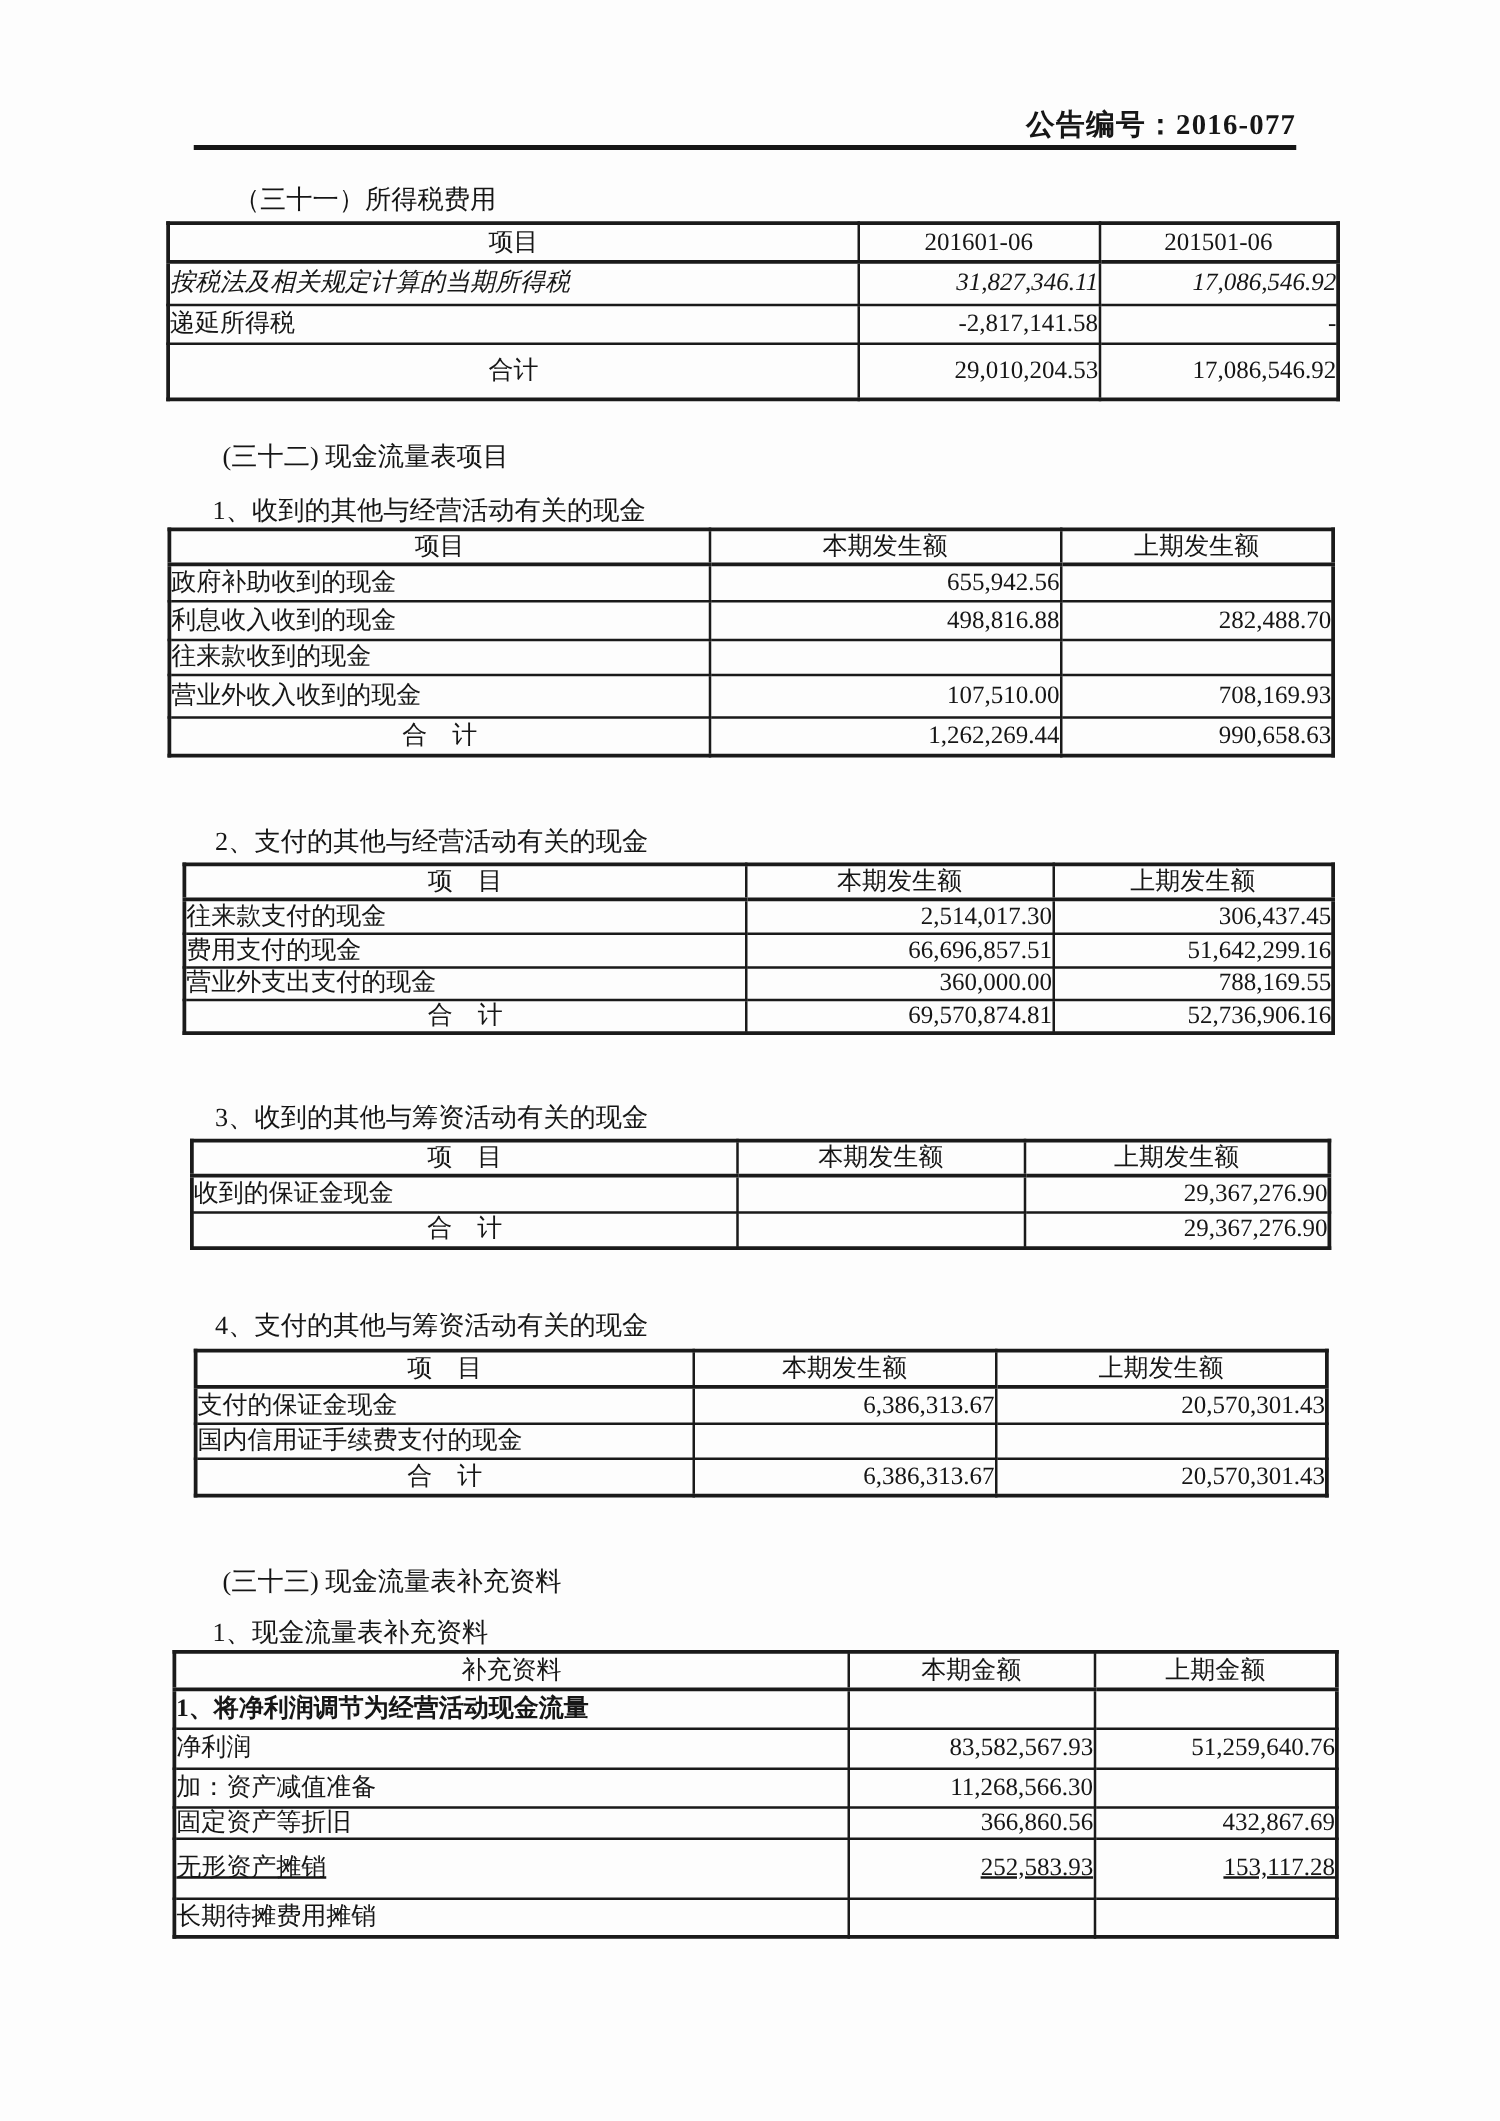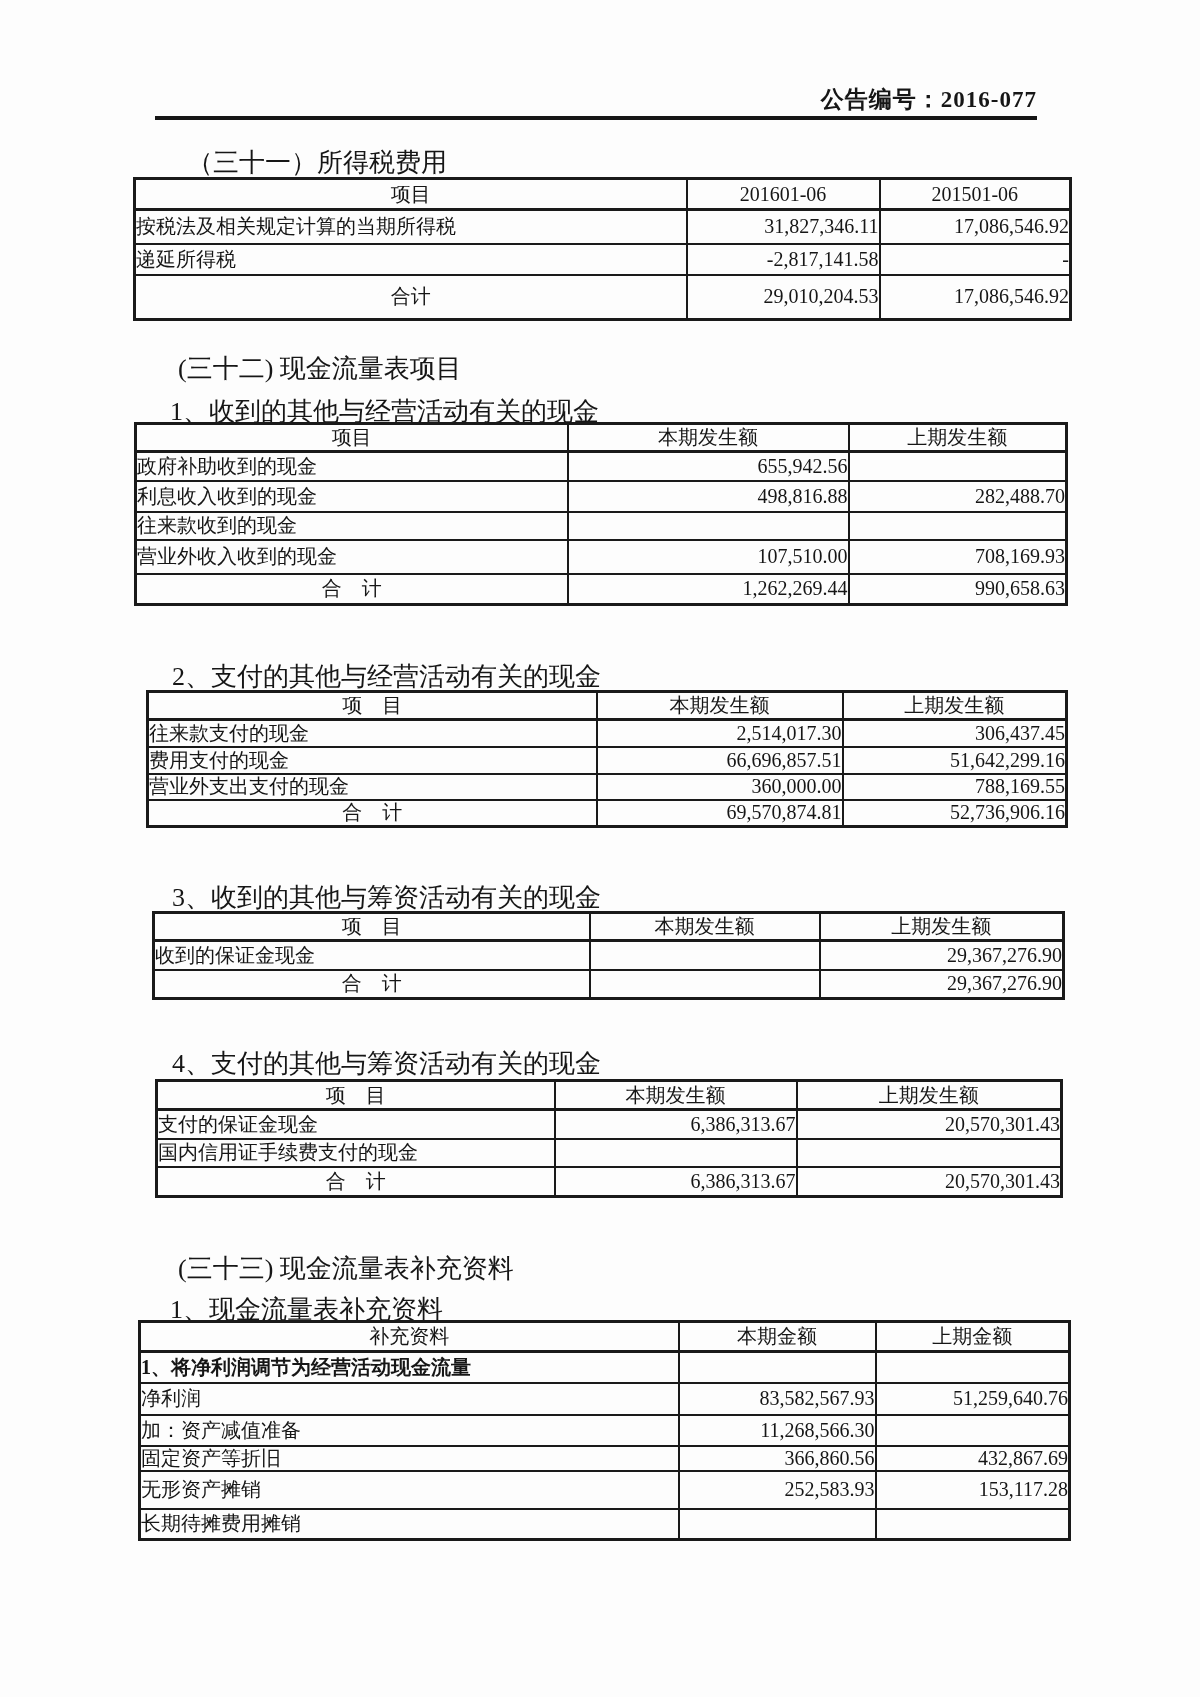--- a/index.html
+++ b/index.html
@@ -11,21 +11,21 @@
   }
   .doc-number{
     position:absolute;top:84px;right:163px;
     font-size:23px;font-weight:bold;letter-spacing:1px;
   }
   .header-rule{
     position:absolute;left:155px;top:116px;width:882px;height:4px;
     background:#161616;
   }
   .t-title{
-    position:absolute;font-size:26px;white-space:nowrap;
+    position:absolute;font-size:21px;white-space:nowrap;
   }
   .tbl{position:absolute;}
   .tbl table{
     border-collapse:collapse;table-layout:fixed;width:100%;
     font-size:20px;
   }
   .tbl table{border:3px solid #1a1a1a;}
   .tbl td{
     border:2px solid #1a1a1a;overflow:hidden;white-space:nowrap;
     padding:0;vertical-align:middle;line-height:1.15;
@@ -48,21 +48,21 @@
         <col style="width:552px">
         <col style="width:193px">
         <col>
       </colgroup>
     <tbody>
         <tr class="head" style="height:31px;">
       <td class="cell-ctr">项目</td>
       <td class="cell-ctr">201601-06</td>
       <td class="cell-ctr">201501-06</td>
     </tr>
-    <tr style="height:34px;">
+    <tr style="height:34px;font-style:italic;">
       <td class="cell-lbl">按税法及相关规定计算的当期所得税</td>
       <td class="cell-num">31,827,346.11</td>
       <td class="cell-num">17,086,546.92</td>
     </tr>
     <tr style="height:31px;">
       <td class="cell-lbl">递延所得税</td>
       <td class="cell-num">-2,817,141.58</td>
       <td class="cell-num">-</td>
     </tr>
     <tr style="height:45px;">
@@ -245,21 +245,21 @@
     <tr style="height:31px;">
       <td class="cell-lbl">加：资产减值准备</td>
       <td class="cell-num">11,268,566.30</td>
       <td class="cell-num"></td>
     </tr>
     <tr style="height:16px;margin-left:44px;">
       <td class="cell-lbl">固定资产等折旧</td>
       <td class="cell-num">366,860.56</td>
       <td class="cell-num">432,867.69</td>
     </tr>
-    <tr style="height:38px;">
+    <tr style="height:48px;text-decoration:underline;">
       <td class="cell-lbl">无形资产摊销</td>
       <td class="cell-num">252,583.93</td>
       <td class="cell-num">153,117.28</td>
     </tr>
     <tr style="height:31px;">
       <td class="cell-lbl">长期待摊费用摊销</td>
       <td class="cell-num"></td>
       <td class="cell-num"></td>
     </tr>
   </tbody>

